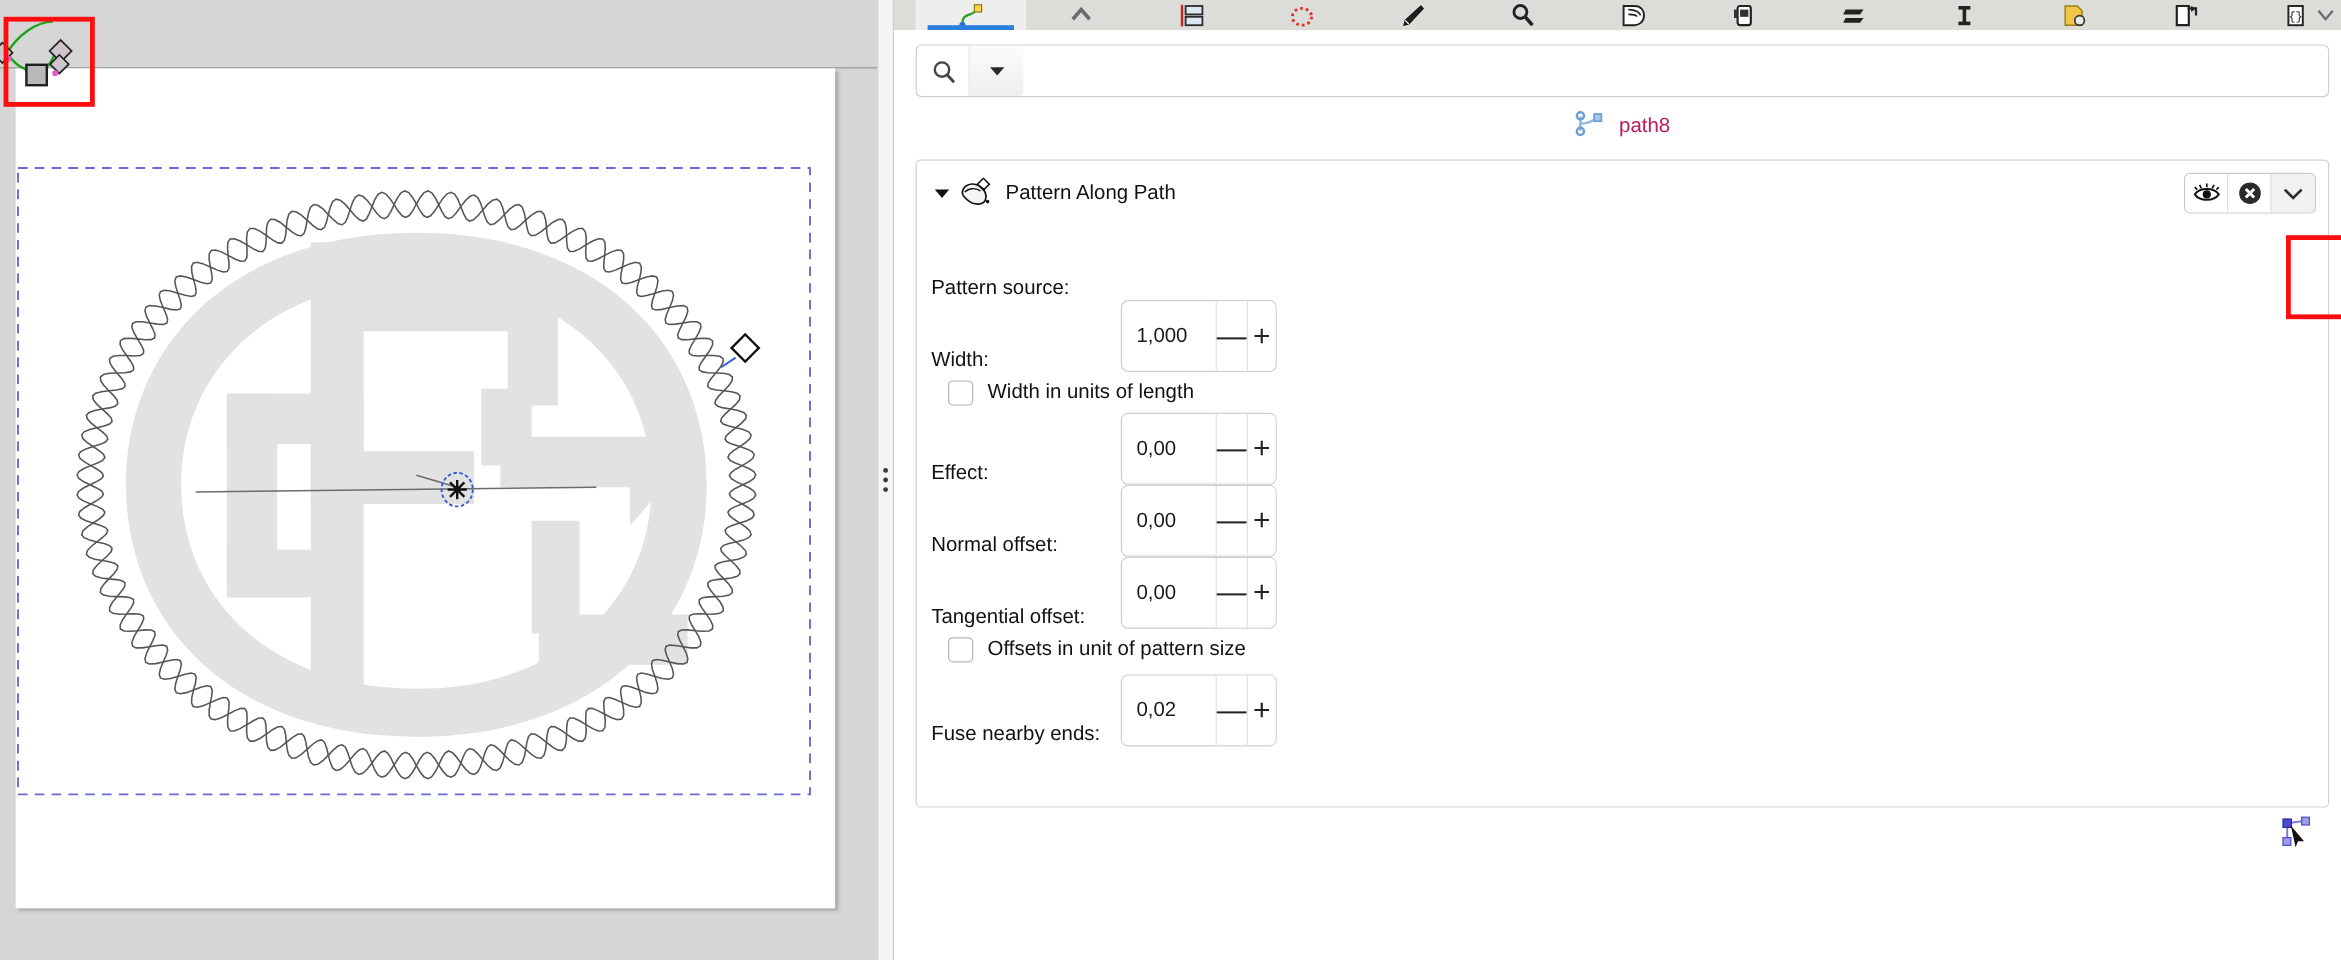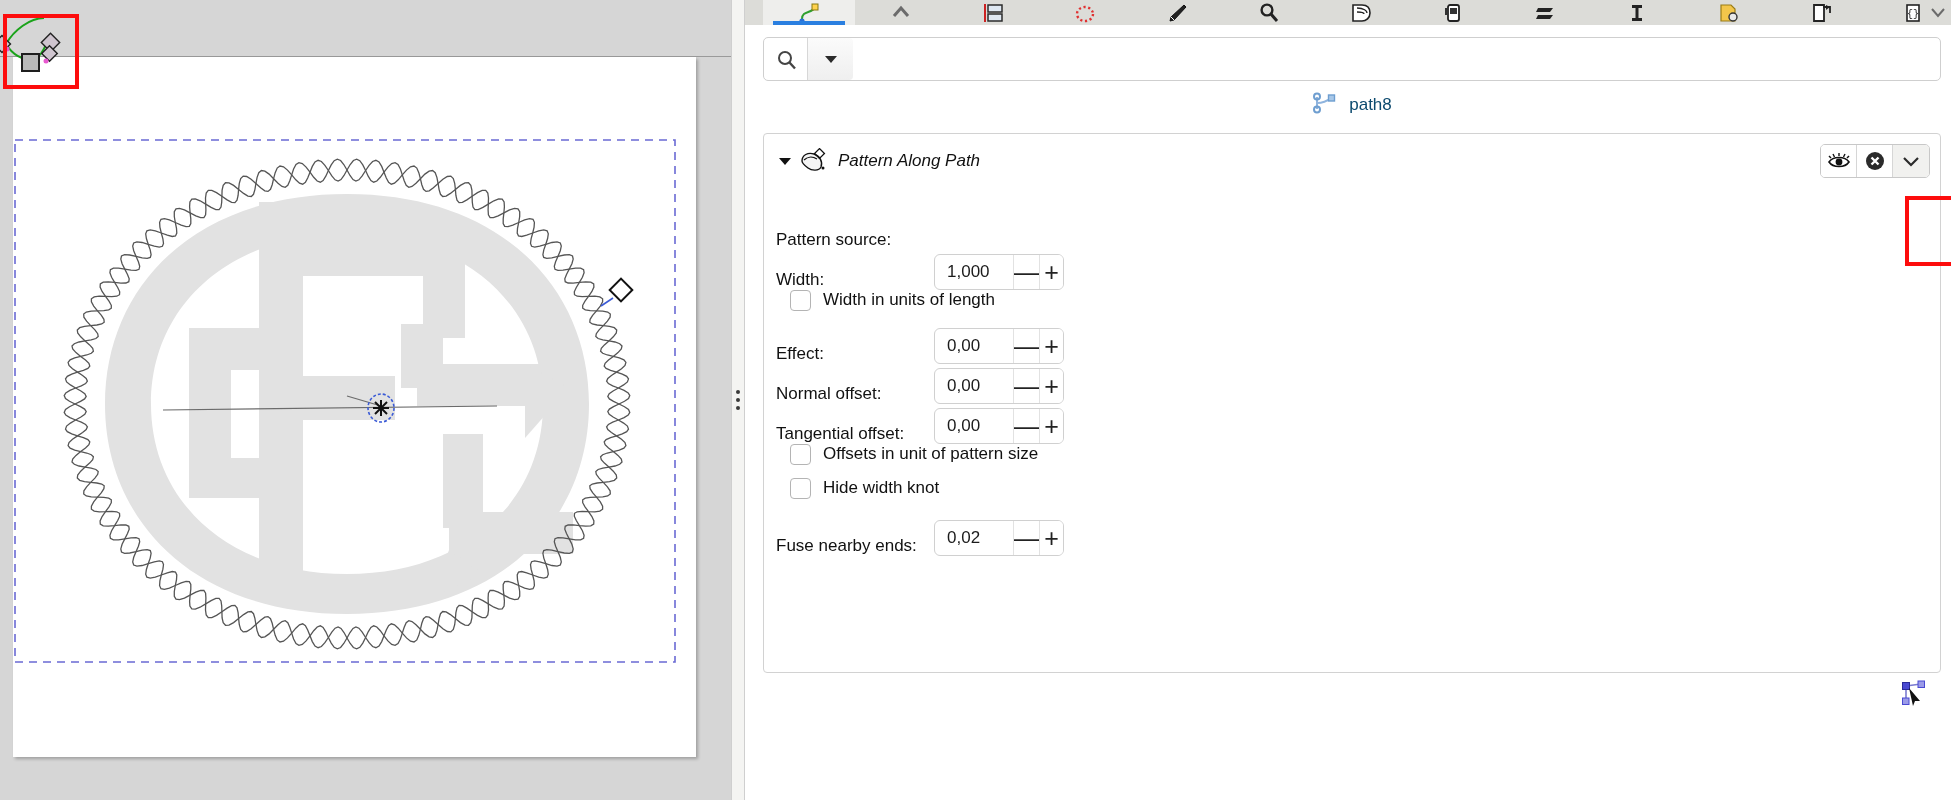--- a/index.html
+++ b/index.html
@@ -127,38 +127,37 @@
   }
 
   
   #object-row {
     flex: 0 0 auto;
     display: flex; align-items: center; justify-content: center;
     gap: 11px;
     height: 36px;
     margin-top: 6px;
   }
-  #object-label { font-size: 17px; color: #0c4a6e; }
+  #object-label { font-size: 17px; color: #be185d; }
 
   
   #effect-list {
     margin: 10px 18px 0 18px;
     border: 1px solid #d2d2d2;
     border-radius: 4px;
     background: #ffffff;
     flex: 0 0 auto;
     height: 540px;
     position: relative;
   }
   #effect-header {
     display: flex; align-items: center;
     height: 54px;
     padding: 0 8px 0 12px;
     position: relative;
-    font-style: italic;
   }
   #expander-arrow { width: 20px; display: flex; align-items: center; justify-content: center; color: #111; }
   #effect-icon { width: 32px; display: flex; align-items: center; justify-content: center; margin-left: 2px; }
   #effect-title { font-size: 17px; color: #111; margin-left: 8px; }
   #effect-actions {
     position: absolute; right: 10px; top: 10px;
     display: flex;
     border: 1px solid #c8c8c8;
     border-radius: 5px;
     overflow: hidden;
@@ -207,21 +206,21 @@
     padding: 0 16px;
     background: linear-gradient(#fafafa,#e9e9e7);
     border: 1px solid #c4c4c4;
     border-radius: 6px;
     font-size: 17px; color: #1b1b1b;
   }
 
   
   .spin {
     display: inline-flex; align-items: stretch;
-    width: 130px; height: 36px;
+    width: 130px; height: 60px;
     border: 1px solid #d0d0d0;
     border-radius: 6px;
     background: #ffffff;
     overflow: hidden;
   }
   .spin .val {
     flex: 1 1 auto;
     display: flex; align-items: center;
     padding-left: 12px;
     font-size: 17px; color: #1b1b1b;
@@ -233,21 +232,21 @@
     flex: 0 0 24px;
     display: flex; align-items: center; justify-content: center;
     border-left: 1px solid #e2e2e2;
     font-size: 25px; color: #222; line-height: 1;
     background: #ffffff;
     user-select: none;
   }
   .spin .sbtn.plus { border-left: 1px solid #e2e2e2; }
 
   
-  .crow { display: flex; min-height: 34px; padding-left: 14px; }
+  .crow { display: flex; align-items: center; min-height: 34px; padding-left: 14px; }
   .cbox {
     width: 21px; height: 21px;
     border: 1px solid #b4b4b4;
     border-radius: 4px;
     background: #fff;
     margin-right: 12px;
     flex: 0 0 21px;
   }
   .clabel { font-size: 17px; color: #111; }
   .label-fuse { width: 158px; flex: 0 0 158px; }
@@ -571,24 +570,20 @@
             <span class="sbtn plus">+</span>
           </span>
         </div>
 
         <div class="crow">
           <span class="cbox"></span>
           <span class="clabel">Offsets in unit of pattern size</span>
         </div>
 
 
-        <div class="crow">
-          <span class="cbox"></span>
-          <span class="clabel">Hide width knot</span>
-        </div>
 
         <div class="prow" style="margin-top:4px;">
           <span class="plabel label-fuse">Fuse nearby ends:</span>
           <span class="spin">
             <span class="val">0,02</span>
             <span class="sbtn minus">—</span>
             <span class="sbtn plus">+</span>
           </span>
         </div>
 

